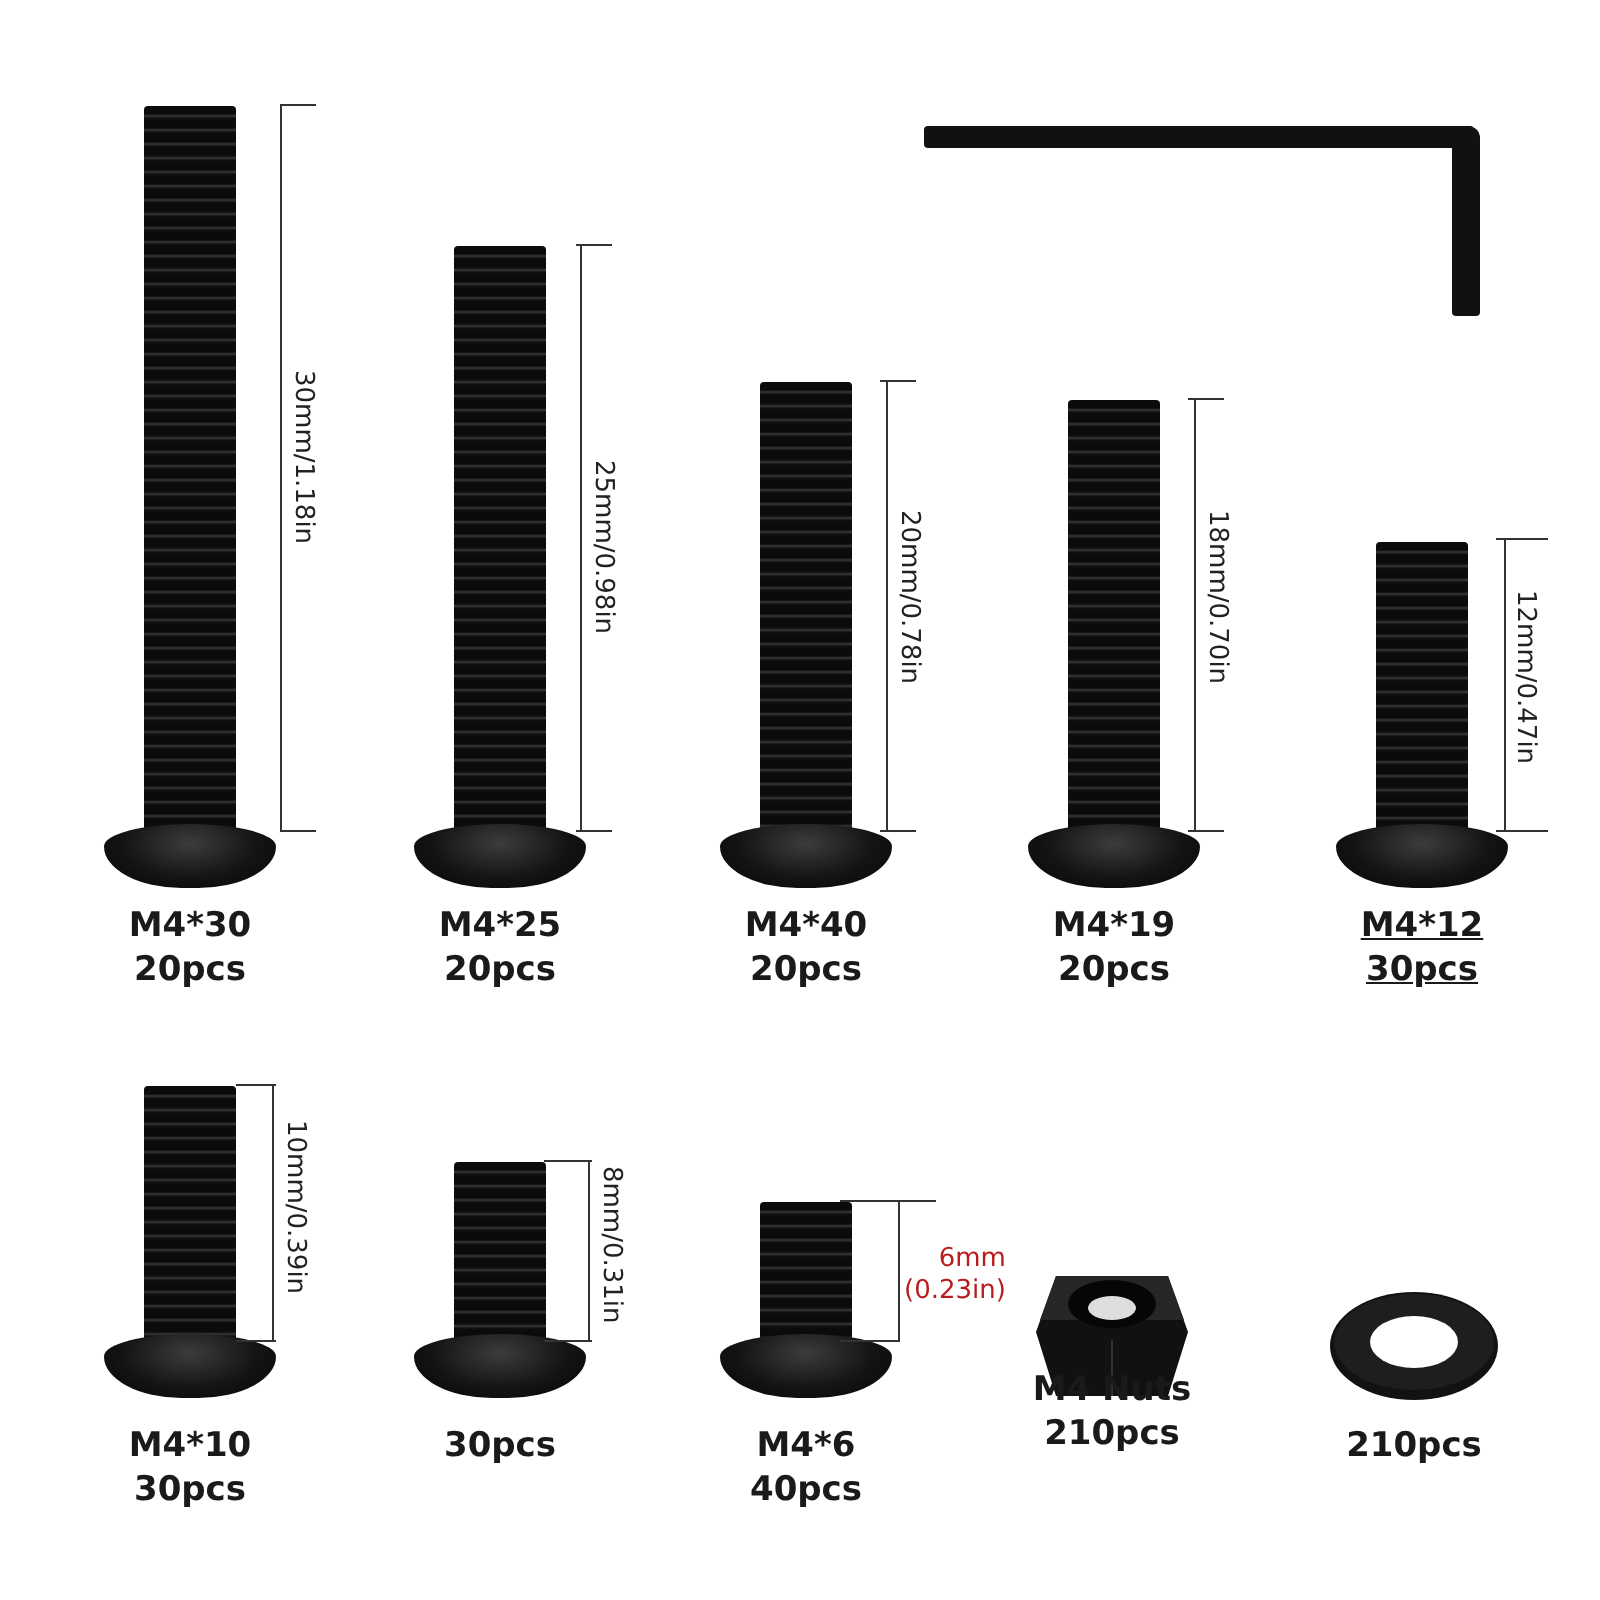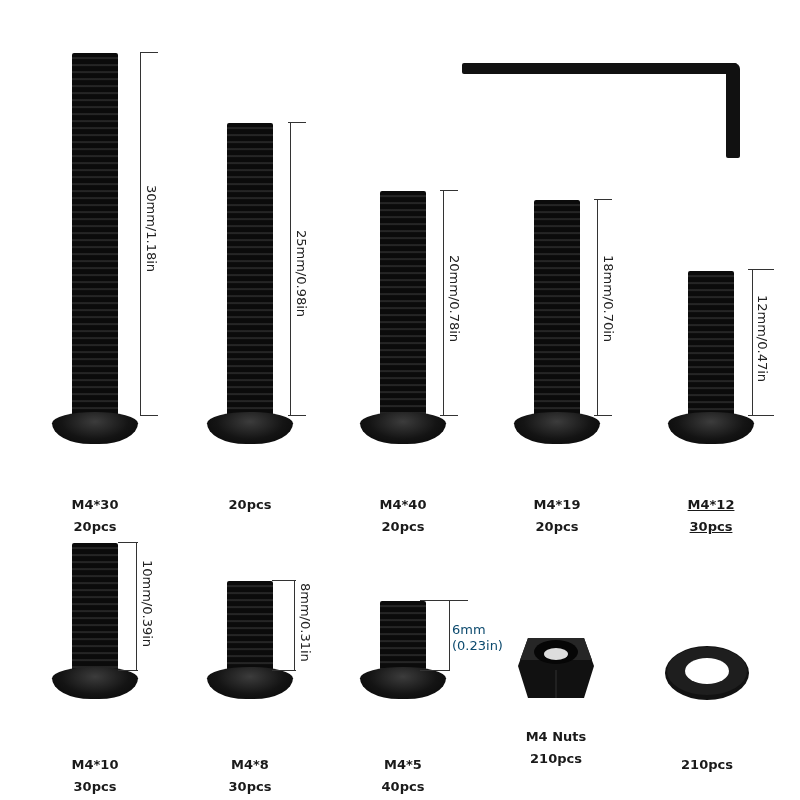--- a/index.html
+++ b/index.html
@@ -1,21 +1,21 @@
 <!DOCTYPE html>
 <html><head>
 <meta charset="utf-8">
 <style>
   html, body { margin:0; padding:0; background:#fff; }
   body { width:800px; height:800px; position:relative; overflow:hidden; font-family:"DejaVu Sans", sans-serif; }
   .item { position:absolute; }
-  .label { position:absolute; width:140px; text-align:center; font-weight:bold; font-size:13px; line-height:22px; color:#1a1a1a;margin-top:42px; }
+  .label { position:absolute; width:140px; text-align:center; font-weight:bold; font-size:17px; line-height:22px; color:#1a1a1a; }
   .dim-line { position:absolute; background:#333; }
   .dim-text { position:absolute; font-size:13px; color:#222; writing-mode:vertical-rl; white-space:nowrap; }
-  .dim-text-h { position:absolute; font-size:13px; color:#0c4a6e; line-height:16px; text-align:left; }
+  .dim-text-h { position:absolute; font-size:13px; color:#b91c1c; line-height:16px; text-align:right; }
   .shank { position:absolute; background:repeating-linear-gradient(180deg,#0b0b0b 0px,#0b0b0b 4px,#3a3a3a 5px,#111 6px,#0b0b0b 7px); border-radius:2px; }
   .head { position:absolute; background:radial-gradient(ellipse at 50% 30%, #3c3c3c 0%, #141414 55%, #050505 100%); border-radius:50% 50% 45% 45% / 35% 35% 65% 65%; }
 </style>
 </head>
 <body>
 
 <div class="item" style="left:462px;top:60px;width:280px;height:100px;">
   <div style="position:absolute;left:0;top:3px;width:275px;height:11px;background:#111;border-radius:2px;"></div>
   <div style="position:absolute;left:264px;top:3px;width:14px;height:95px;background:#111;border-radius:2px 6px 2px 2px;"></div>
 </div>
@@ -35,20 +35,21 @@
 
 <div class="item" style="left:205px;top:120px;width:90px;height:325px;">
   <div class="shank" style="left:22px;top:3px;width:46px;height:295px;"></div>
   <div class="head" style="left:2px;top:292px;width:86px;height:32px;"></div>
 </div>
 <div class="dim-line" style="left:288px;top:122px;width:18px;height:1px;"></div>
 <div class="dim-line" style="left:288px;top:415px;width:18px;height:1px;"></div>
 <div class="dim-line" style="left:290px;top:122px;width:1px;height:294px;"></div>
 <div class="dim-text" style="left:294px;top:230px;">25mm/0.98in</div>
 <div class="label" style="left:180px;top:452px;">
+    <div>M4*25</div>
     <div>20pcs</div>
   </div>
 
 <div class="item" style="left:358px;top:188px;width:90px;height:257px;">
   <div class="shank" style="left:22px;top:3px;width:46px;height:227px;"></div>
   <div class="head" style="left:2px;top:224px;width:86px;height:32px;"></div>
 </div>
 <div class="dim-line" style="left:440px;top:190px;width:18px;height:1px;"></div>
 <div class="dim-line" style="left:440px;top:415px;width:18px;height:1px;"></div>
 <div class="dim-line" style="left:443px;top:190px;width:1px;height:226px;"></div>
@@ -99,37 +100,36 @@
 
 <div class="item" style="left:205px;top:578px;width:90px;height:122px;">
   <div class="shank" style="left:22px;top:3px;width:46px;height:92px;"></div>
   <div class="head" style="left:2px;top:89px;width:86px;height:32px;"></div>
 </div>
 <div class="dim-line" style="left:272px;top:580px;width:24px;height:1px;"></div>
 <div class="dim-line" style="left:272px;top:670px;width:24px;height:1px;"></div>
 <div class="dim-line" style="left:294px;top:580px;width:1px;height:91px;"></div>
 <div class="dim-text" style="left:298px;top:583px;">8mm/0.31in</div>
 <div class="label" style="left:180px;top:712px;">
-    <div>M4*8</div>
     <div>30pcs</div>
   </div>
 
 <div class="item" style="left:358px;top:598px;width:90px;height:102px;">
   <div class="shank" style="left:22px;top:3px;width:46px;height:72px;"></div>
   <div class="head" style="left:2px;top:69px;width:86px;height:32px;"></div>
 </div>
 <div class="dim-line" style="left:420px;top:600px;width:48px;height:1px;"></div>
 <div class="dim-line" style="left:420px;top:670px;width:30px;height:1px;"></div>
 <div class="dim-line" style="left:449px;top:600px;width:1px;height:71px;"></div>
 <div class="dim-text-h" style="left:452px;top:622px;">
   <div>6mm</div>
     <div>(0.23in)</div>
 </div>
 <div class="label" style="left:333px;top:712px;">
-    <div>M4*5</div>
+    <div>M4*6</div>
     <div>40pcs</div>
   </div>
 
 <div class="item" style="left:516px;top:630px;width:80px;height:72px;">
   <svg width="80" height="72" viewBox="0 0 80 72">
     <polygon points="12,8 68,8 78,36 68,68 12,68 2,36" fill="#111"></polygon>
     <polygon points="12,8 68,8 76,30 4,30" fill="#262626"></polygon>
     <ellipse cx="40" cy="22" rx="22" ry="12" fill="#060606"></ellipse>
     <ellipse cx="40" cy="24" rx="12" ry="6" fill="#ddd"></ellipse>
     <line x1="40" y1="40" x2="40" y2="68" stroke="#333" stroke-width="1"></line>

